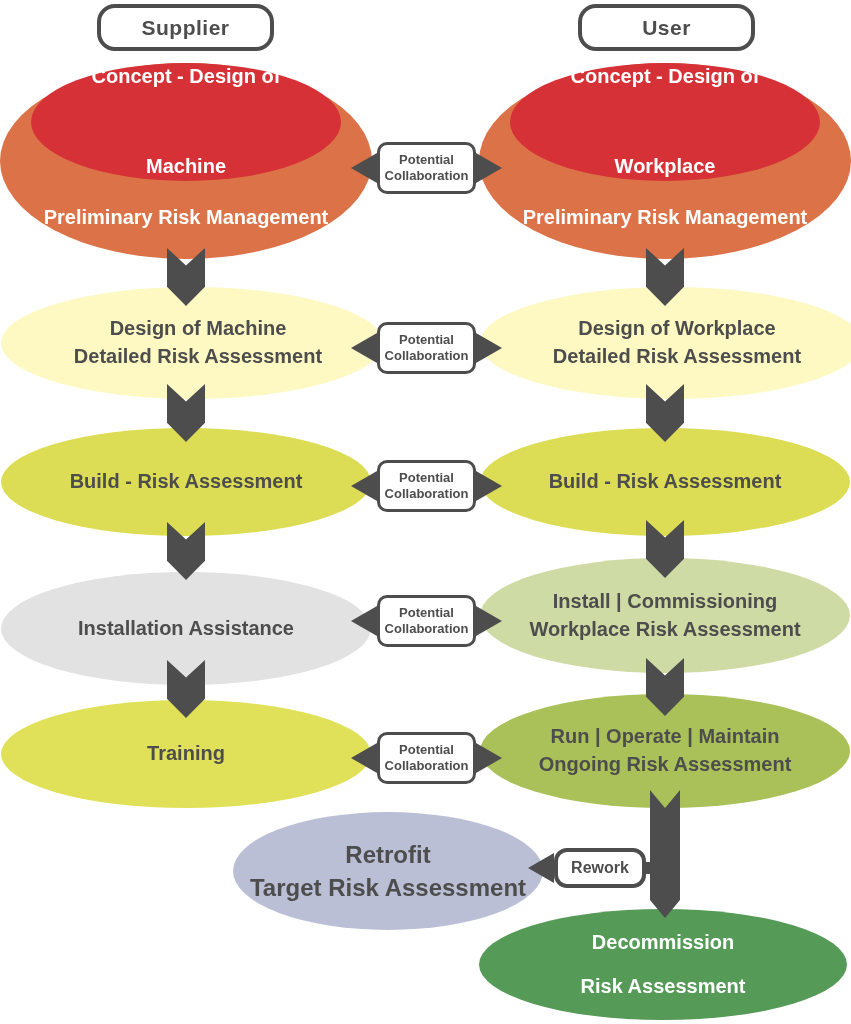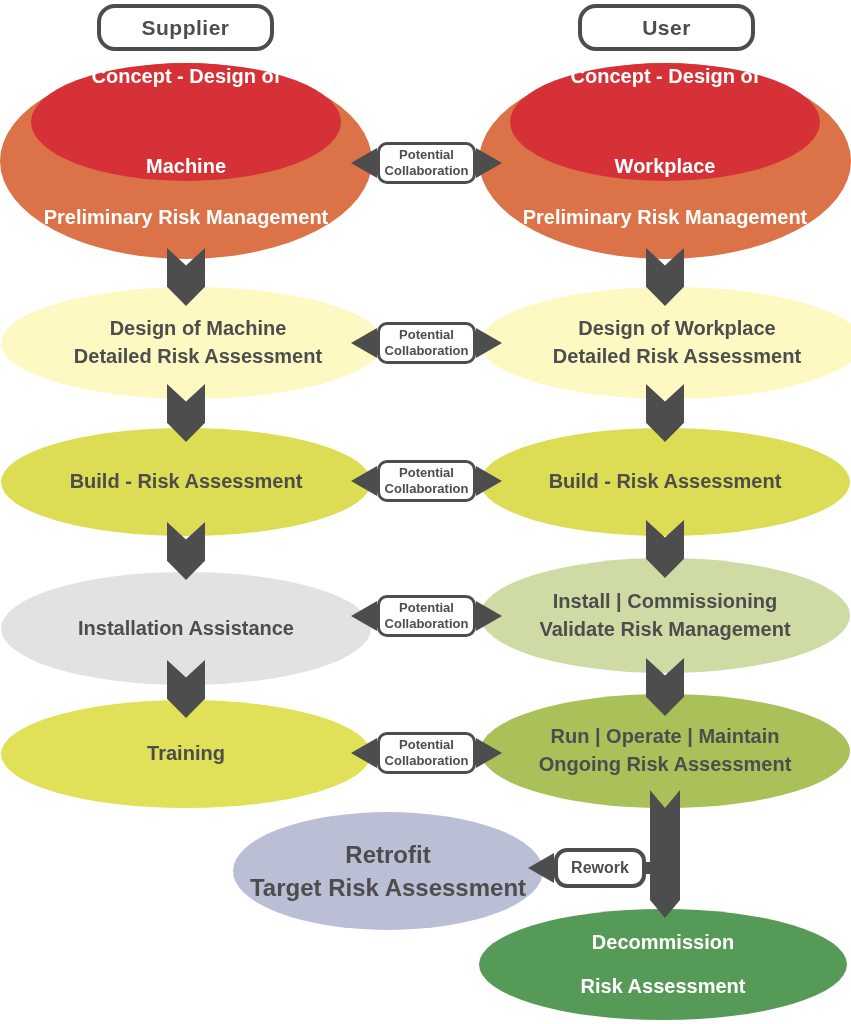--- a/index.html
+++ b/index.html
@@ -47,21 +47,21 @@
     -webkit-clip-path:polygon(0 0,50% 14%,100% 0,100% 86%,50% 100%,0 86%);
     clip-path:polygon(0 0,50% 14%,100% 0,100% 86%,50% 100%,0 86%);
   }
   
   .hconn{position:absolute;display:flex;align-items:center;z-index:4;}
   .tri{width:26px;height:30px;background:#4d4d4d;flex:0 0 auto;}
   .tri-left{-webkit-clip-path:polygon(100% 0,0 50%,100% 100%);clip-path:polygon(100% 0,0 50%,100% 100%);}
   .tri-right{-webkit-clip-path:polygon(0 0,100% 50%,0 100%);clip-path:polygon(0 0,100% 50%,0 100%);}
   .conn-box{
     box-sizing:border-box;background:#ffffff;border:3px solid #4d4d4d;border-radius:10px;
-    width:99px;height:42px;display:flex;flex-direction:column;align-items:center;
+    width:99px;height:52px;display:flex;flex-direction:column;align-items:center;
     justify-content:center;font-size:13px;line-height:1.2;color:#4d4d4d;text-align:center;
   }
   .rework-box{
     box-sizing:border-box;background:#ffffff;border:4px solid #4d4d4d;border-radius:13px;
     width:92px;height:40px;display:flex;align-items:center;justify-content:center;
     font-size:16px;color:#4d4d4d;
   }
   .conn-bar{width:14px;height:12px;background:#4d4d4d;flex:0 0 auto;}
 </style>
 </head>
@@ -106,21 +106,21 @@
   </div>
   <div class="ellipse fill-yellowgreen txt-dark" style="left:480px;top:428px;width:370px;height:108px;">
     <span>Build - Risk Assessment</span>
   </div>
 
   <div class="ellipse fill-gray txt-dark" style="left:1px;top:572px;width:370px;height:113px;">
     <span>Installation Assistance</span>
   </div>
   <div class="ellipse fill-palegreen txt-dark" style="left:480px;top:558px;width:370px;height:115px;">
     <span>Install | Commissioning</span>
-    <span>Validate Risk Management</span>
+    <span>Workplace Risk Assessment</span>
   </div>
 
   <div class="ellipse fill-yellow txt-dark" style="left:1px;top:700px;width:370px;height:108px;">
     <span>Training</span>
   </div>
   <div class="ellipse fill-green txt-dark" style="left:480px;top:694px;width:370px;height:114px;">
     <span>Run | Operate | Maintain</span>
     <span>Ongoing Risk Assessment</span>
   </div>
 

